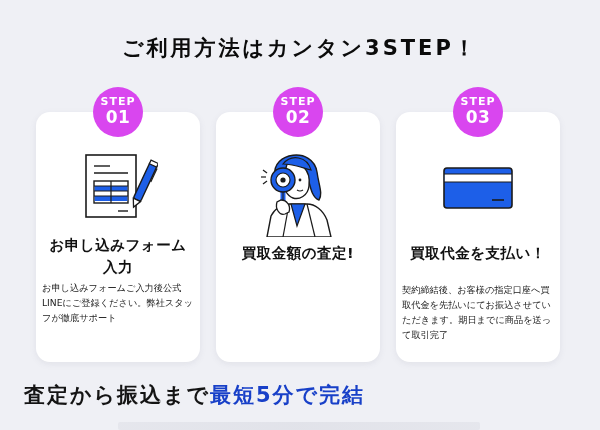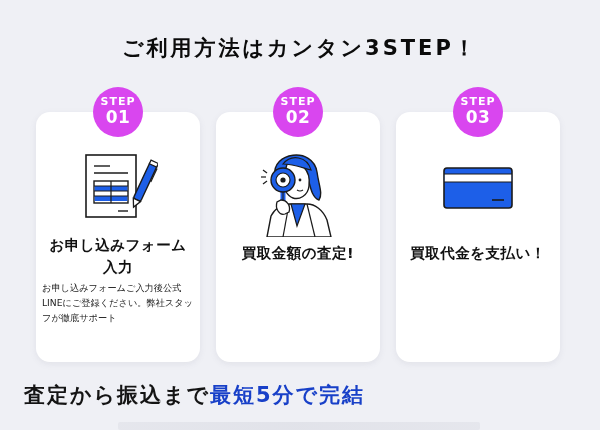--- a/index.html
+++ b/index.html
@@ -221,19 +221,20 @@
     <div class="illus">
       <svg width="76" height="46" viewBox="0 0 76 46">
         <rect x="4" y="2" width="68" height="40" rx="3" fill="#1d5fe8" stroke="#1b1b1b" stroke-width="1.6"></rect>
         <rect x="4.8" y="8" width="66.4" height="8" fill="#fff"></rect>
         <line x1="4" y1="8" x2="72" y2="8" stroke="#1b1b1b" stroke-width="1.2"></line>
         <line x1="4" y1="16" x2="72" y2="16" stroke="#1b1b1b" stroke-width="1.2"></line>
         <line x1="52" y1="34" x2="64" y2="34" stroke="#1b1b1b" stroke-width="1.6"></line>
       </svg>
     </div>
     <div class="card-title">買取代金を支払い！</div>
+    <div class="card-desc">契約締結後、お客様の指定口座へ買取代金を先払いにてお振込させていただきます。期日までに商品を送って取引完了</div>
   </div>
 
   <div class="bottom-line">
     <span>査定から振込まで</span><span class="accent">最短5分で完結</span>
   </div>
   <div class="faded-strip"></div>
 </div>
 
 </body></html>

